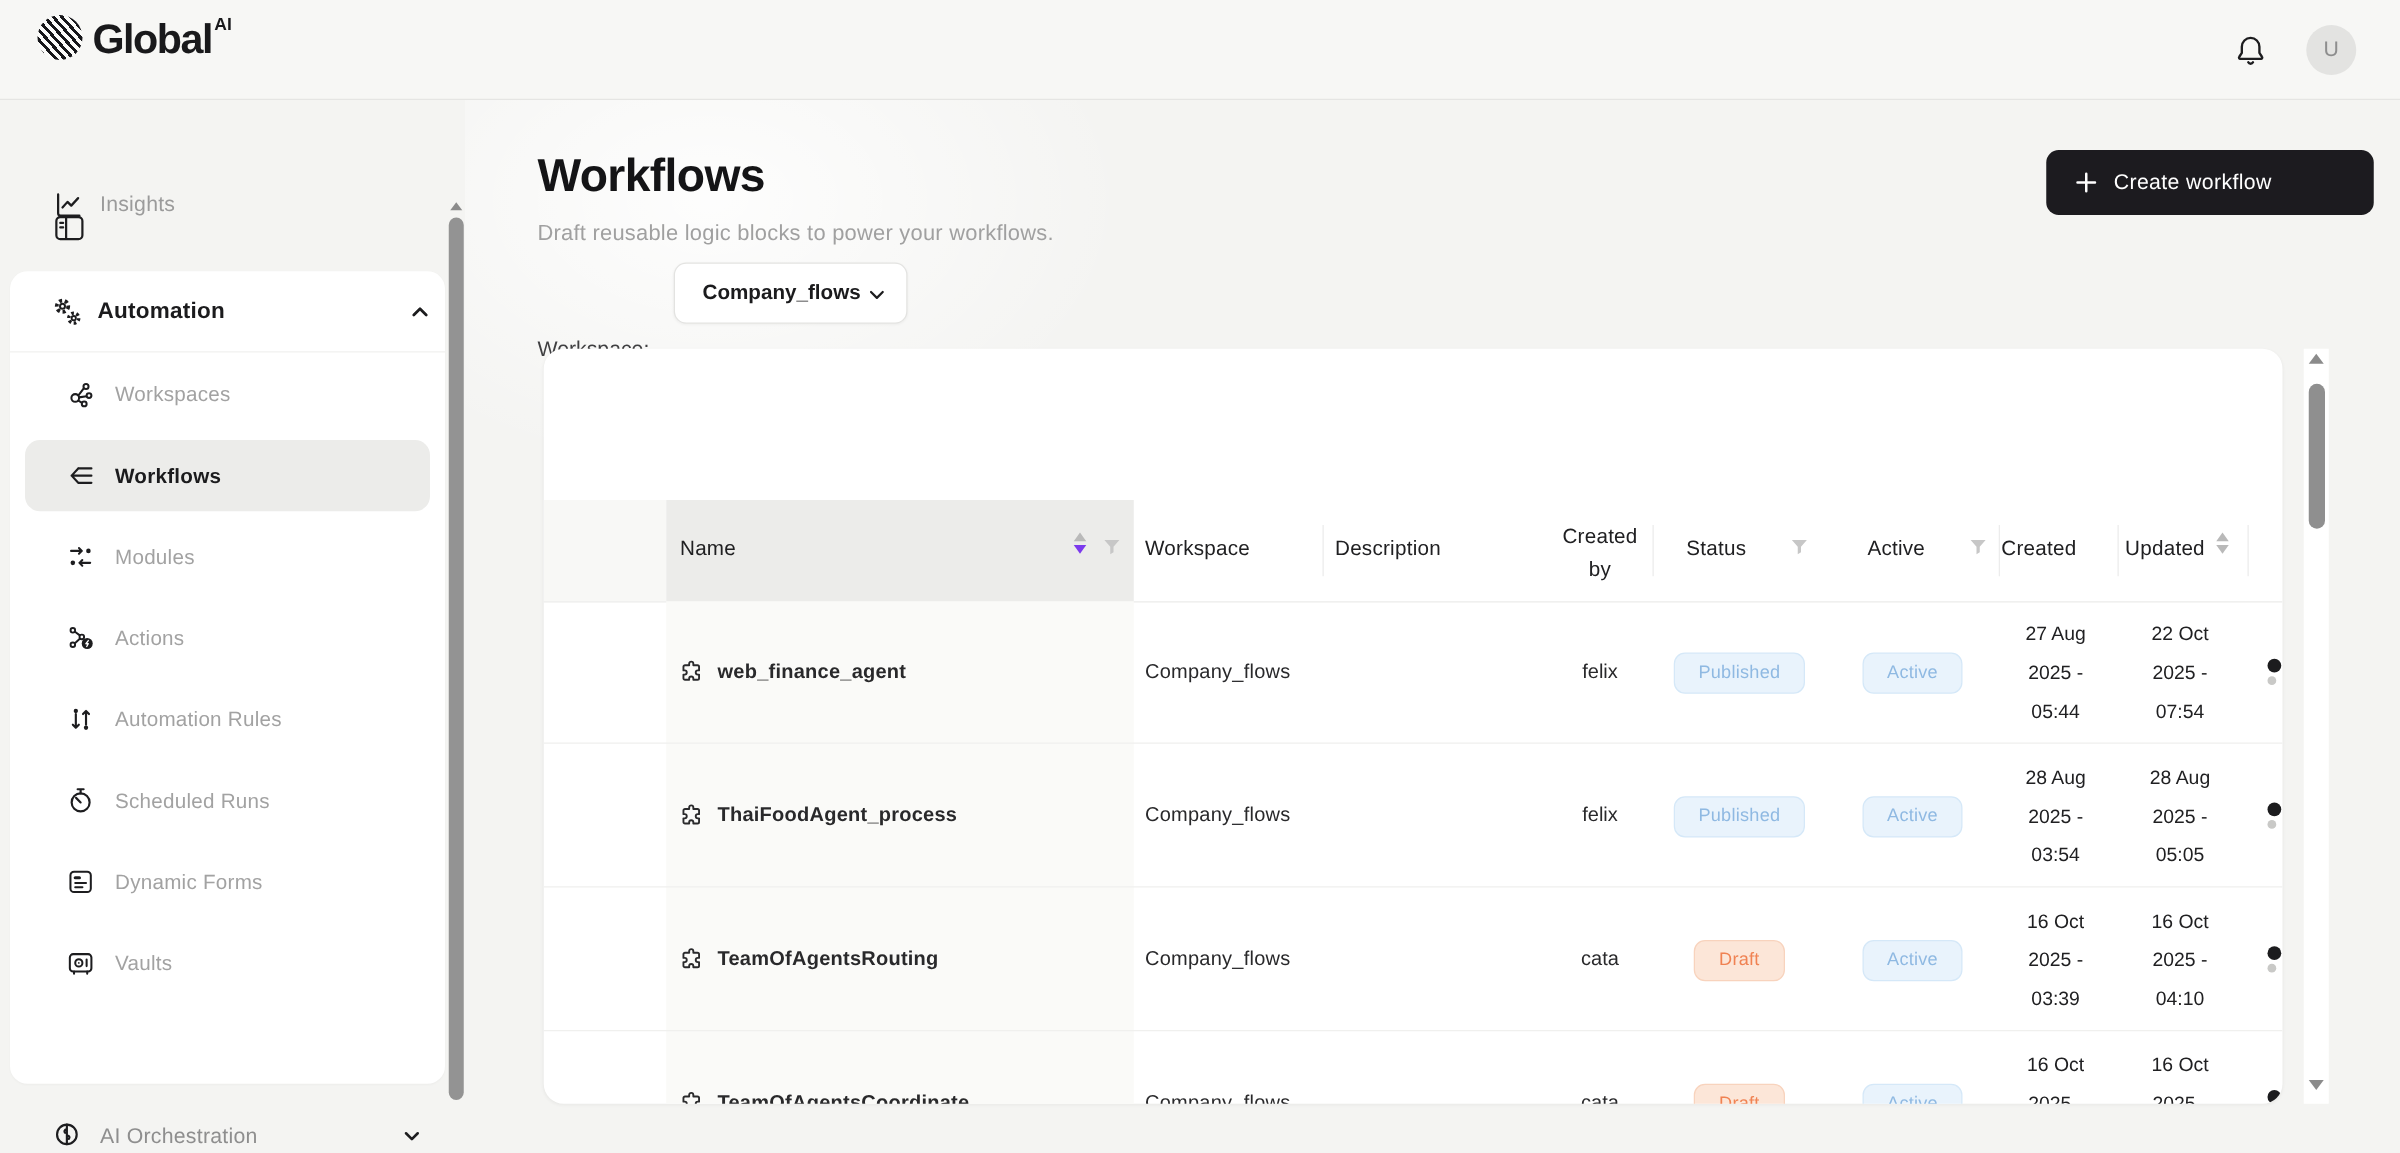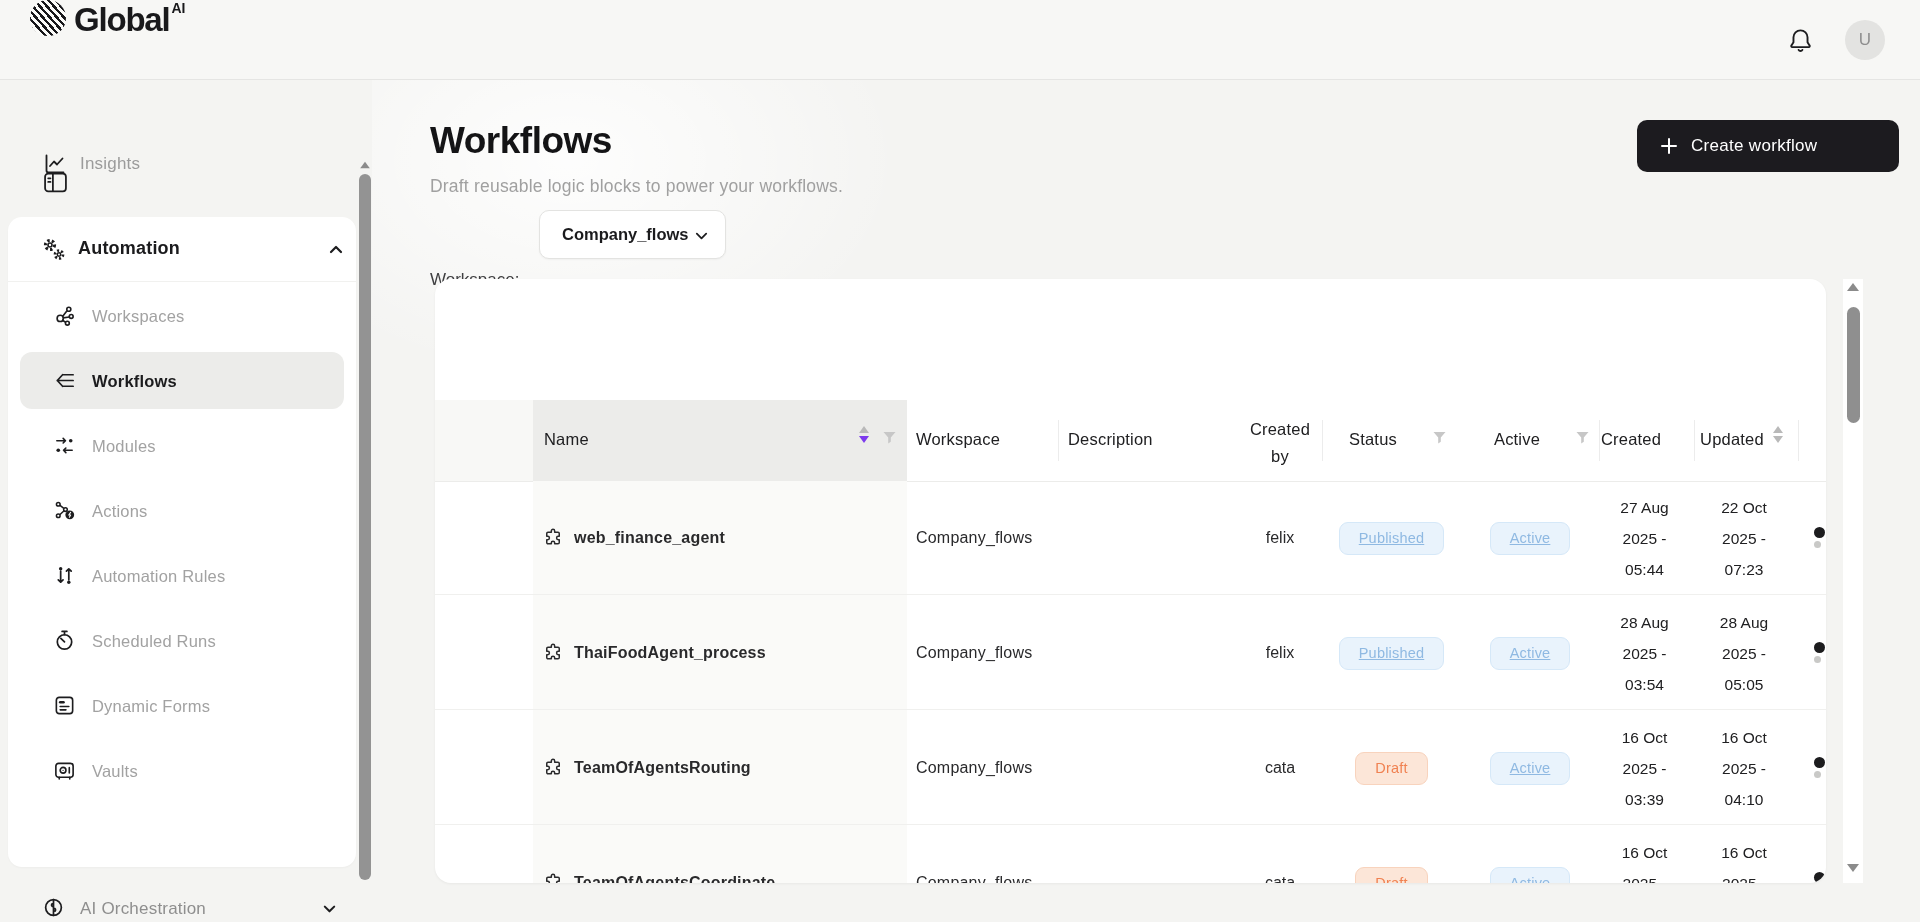--- a/index.html
+++ b/index.html
@@ -4,21 +4,21 @@
 <style>
   * { margin:0; padding:0; box-sizing:border-box; }
   html,body { width:1920px; height:922px; overflow:hidden; }
   body { font-family:"Liberation Sans","DejaVu Sans",sans-serif; background:#f4f4f2; color:#1c1c1e; position:relative; }
   .abs { position:absolute; }
   .icon { display:flex; align-items:center; justify-content:center; }
   svg { display:block; }
 
   
   .topbar { position:absolute; left:0; top:0; width:1920px; height:80px; background:#f7f7f5; border-bottom:1px solid #e5e5e3; z-index:30; }
-  .brand { position:absolute; left:30px; top:0; height:60px; display:flex; align-items:flex-start; }
+  .brand { position:absolute; left:30px; top:0; height:60px; display:flex; align-items:center; }
   .brand-mark { width:36px; height:36px; border-radius:50%; background:repeating-linear-gradient(48deg,#17171a 0 2.4px,#fbfbf9 2.4px 5.2px); margin-right:8px; }
   .brand-text { font-size:33px; font-weight:600; letter-spacing:-1.2px; color:#19191b; }
   .brand-sup { font-size:14px; font-weight:700; letter-spacing:0; vertical-align:18px; margin-left:2px; }
   .bell { left:1786px; top:26px; width:28px; height:30px; cursor:pointer; }
   .avatar { left:1845px; top:20px; width:40px; height:40px; border-radius:50%; background:#e3e3e1; display:flex; align-items:center; justify-content:center; font-size:17px; color:#8e8e8e; cursor:pointer; }
 
   
   .sidebar { position:absolute; left:0; top:80px; width:372px; height:842px; }
   .panel-toggle { left:42px; top:90px; width:26px; height:24px; cursor:pointer; }
   .nav-item-top { position:absolute; left:0; width:356px; height:48px; display:flex; align-items:center; cursor:pointer; }
@@ -81,21 +81,21 @@
   .t-row { position:absolute; left:0; width:100%; height:114px; border-bottom:1px solid #f0f0ee; }
   .t-row .wf-icon { position:absolute; left:108px; top:47px; width:20px; height:20px; }
   .t-row .c-name { position:absolute; left:139px; top:48px; font-size:16px; font-weight:600; color:#29292b; letter-spacing:.2px; }
   .t-row .c-ws { position:absolute; left:481px; top:48px; font-size:16px; color:#29292b; letter-spacing:.2px; }
   .t-row .c-desc { position:absolute; left:633px; top:48px; font-size:16px; color:#29292b; }
   .t-row .c-by { position:absolute; left:803px; top:48px; width:84px; text-align:center; font-size:16px; color:#29292b; }
   .badge-wrap { position:absolute; top:41px; text-align:center; }
   .bw-status { left:887px; width:139px; }
   .bw-active { left:1026px; width:138px; }
   .badge { display:inline-block; height:33px; line-height:31px; padding:0 19px; border-radius:9px; font-size:14.5px; letter-spacing:.2px; }
-  .badge.blue { background:#e9f3fc; border:1px solid #d5e8f8; color:#8fb9e2;text-decoration:underline; }
+  .badge.blue { background:#e9f3fc; border:1px solid #d5e8f8; color:#8fb9e2; }
   .badge.orange { background:#fce6d8; border:1px solid #f8d3bd; color:#f08252; }
   .dates { position:absolute; top:11px; font-size:15.5px; color:#202022; line-height:31px; text-align:center; }
   .d-created { left:1164px; width:91px; }
   .d-updated { left:1255px; width:108px; }
   .edge-glyph { position:absolute; left:1379px; top:46px; width:16px; height:24px; }
   .edge-glyph .g1 { position:absolute; left:0; top:0; width:11px; height:11px; border-radius:50%; background:#1c1c1e; }
   .edge-glyph .g2 { position:absolute; left:0; top:14px; width:7px; height:7px; border-radius:50%; background:#c9c9c7; }
 
   
   .main-scroll-track { left:1843px; top:279px; width:20px; height:604px; background:#ffffff; }
@@ -358,21 +358,21 @@
           <path d="M10 3.5a2 2 0 0 1 4 0V5h4a1.5 1.5 0 0 1 1.5 1.5V10h-1.2a2 2 0 0 0 0 4H19.5v3.5A1.5 1.5 0 0 1 18 19h-4v-1.2a2 2 0 0 0-4 0V19H6a1.5 1.5 0 0 1-1.5-1.5V14h1.2a2 2 0 0 0 0-4H4.5V6.5A1.5 1.5 0 0 1 6 5h4V3.5z"></path>
         </svg>
     </span>
     <span class="c-name">web_finance_agent</span>
     <span class="c-ws">Company_flows</span>
     <span class="c-desc"></span>
     <span class="c-by">felix</span>
     <span class="badge-wrap bw-status"><span class="badge blue">Published</span></span>
     <span class="badge-wrap bw-active"><span class="badge blue">Active</span></span>
     <span class="dates d-created"><span>27 Aug</span><br><span>2025 -</span><br><span>05:44</span></span>
-    <span class="dates d-updated"><span>22 Oct</span><br><span>2025 -</span><br><span>07:23</span></span>
+    <span class="dates d-updated"><span>22 Oct</span><br><span>2025 -</span><br><span>07:54</span></span>
     <span class="edge-glyph">
         <span class="g1"></span>
         <span class="g2"></span>
       </span>
   </div>
 
   <div class="t-row" style="top:317px;">
     <span class="wf-icon icon">
       <svg width="20" height="20" viewBox="0 0 24 24" fill="none" stroke="#2a2a2c" stroke-width="1.8" stroke-linejoin="round">
           <path d="M10 3.5a2 2 0 0 1 4 0V5h4a1.5 1.5 0 0 1 1.5 1.5V10h-1.2a2 2 0 0 0 0 4H19.5v3.5A1.5 1.5 0 0 1 18 19h-4v-1.2a2 2 0 0 0-4 0V19H6a1.5 1.5 0 0 1-1.5-1.5V14h1.2a2 2 0 0 0 0-4H4.5V6.5A1.5 1.5 0 0 1 6 5h4V3.5z"></path>

